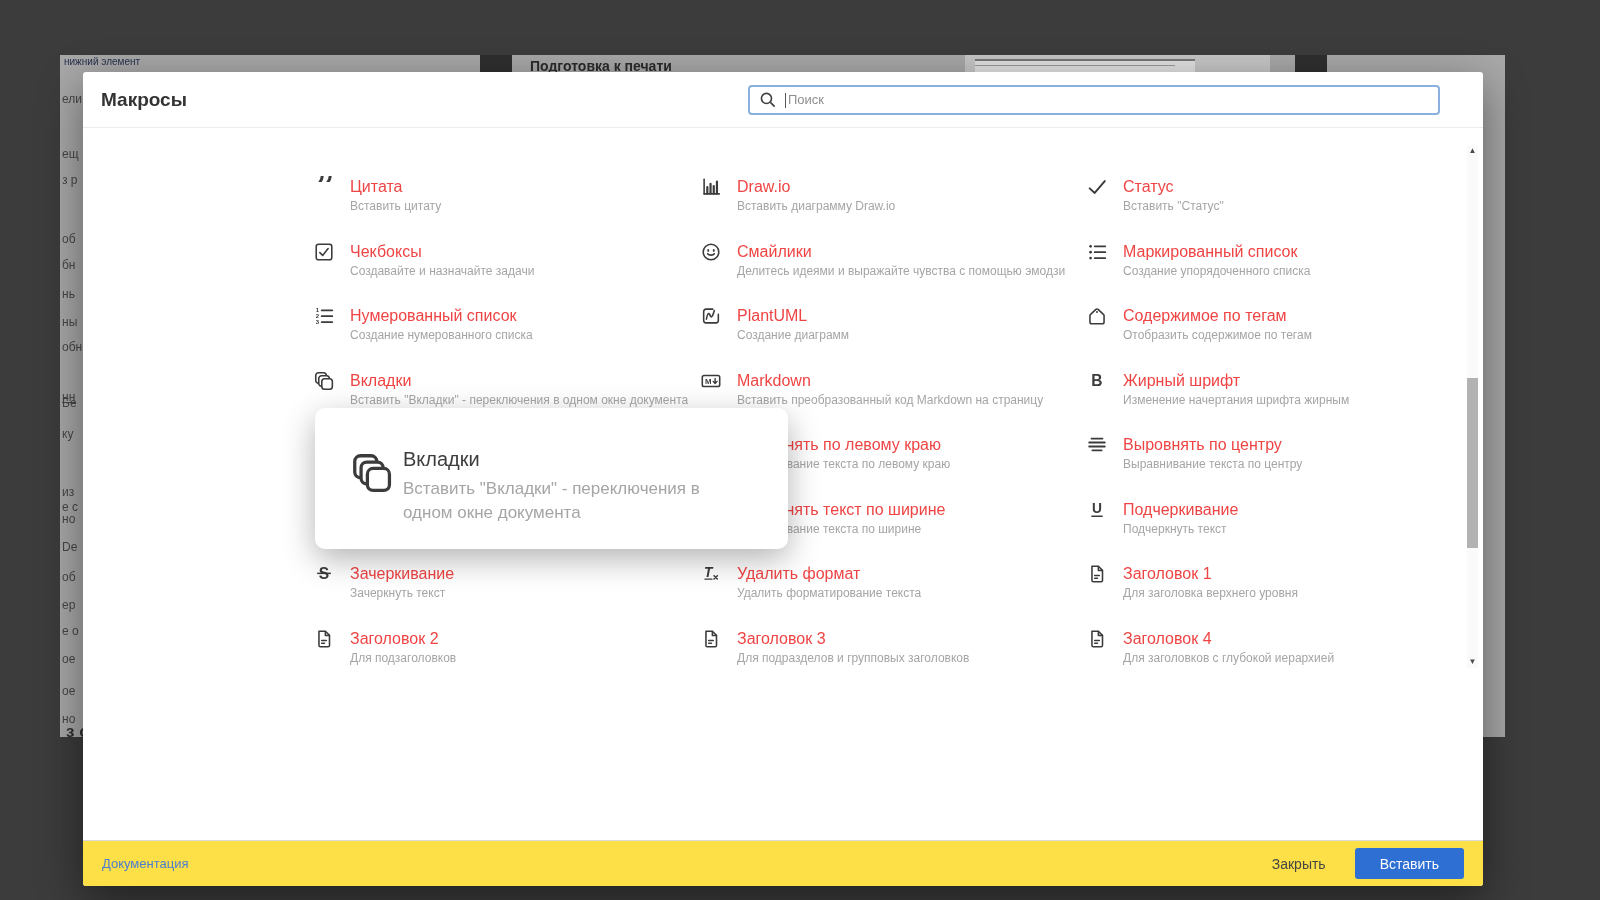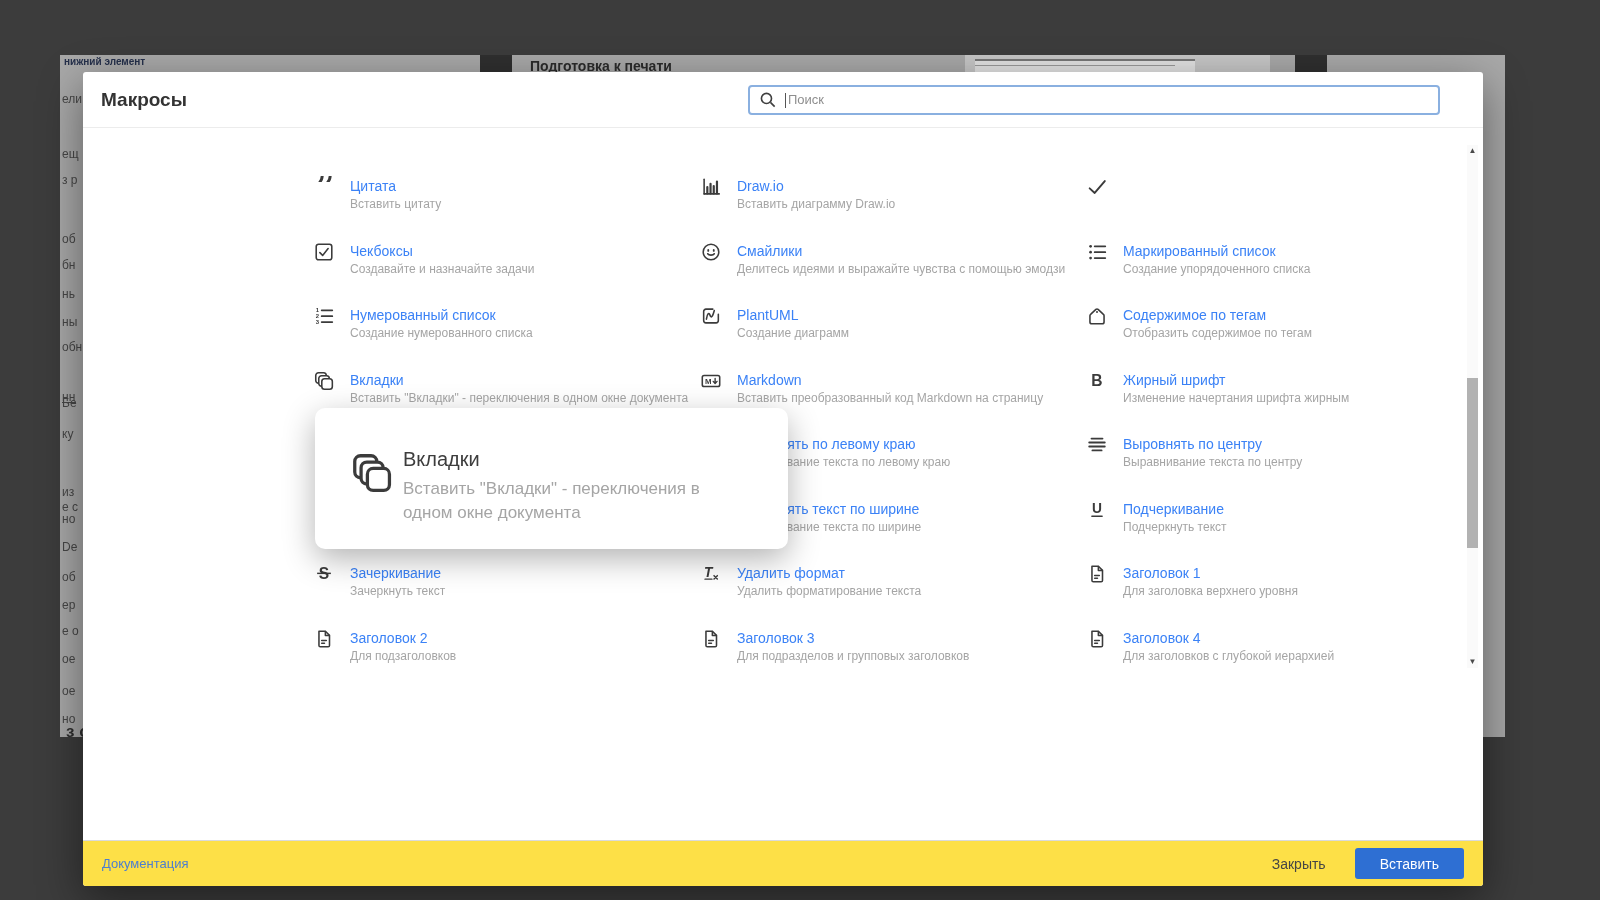--- a/index.html
+++ b/index.html
@@ -4,21 +4,21 @@
 <style>
   html,body{margin:0;padding:0;}
   body{
     width:1600px;height:900px;position:relative;overflow:hidden;
     background:#3c3c3c;
     font-family:"Liberation Sans",sans-serif;
   }
   
   .dim-page{position:absolute;left:60px;top:55px;width:1445px;height:682px;background:#a8a8a8;overflow:hidden;}
   .frag{position:absolute;left:2px;font-size:12px;color:#474747;white-space:nowrap;}
-  .top-left-frag{position:absolute;left:4px;top:1px;font-size:10px;font-weight:bold;color:#25304b;white-space:nowrap;}
+  .top-left-frag{position:absolute;left:4px;top:1px;font-size:10px;font-weight:normal;color:#25304b;white-space:nowrap;}
   .top-heading-frag{position:absolute;left:470px;top:3px;font-size:14px;font-weight:bold;color:#2b2b2b;white-space:nowrap;}
   .dark-block{position:absolute;width:32px;background:#2f2f2f;}
   .panel-top{position:absolute;left:905px;top:0;width:305px;height:17px;background:#c6c6c6;}
   .panel-top .wbox{position:absolute;left:10px;top:4px;width:220px;height:13px;background:#e2e2e2;border-top:2px solid #777;}
   .panel-top .wline{position:absolute;left:10px;top:10px;width:200px;height:1px;background:#9a9a9a;}
   .bottom-left-frag{position:absolute;left:6px;top:667px;font-size:17px;font-weight:bold;color:#2e2e2e;white-space:nowrap;}
   .bottom-note{position:absolute;left:525px;top:663px;width:215px;height:19px;background:#bdbdbd;color:#6b6b6b;font-size:6px;line-height:8px;overflow:hidden;padding:2px 4px;box-sizing:border-box;}
 
   
   .modal{position:absolute;left:83px;top:72px;width:1400px;height:814px;background:#ffffff;border-radius:3px;
@@ -31,21 +31,21 @@
   .search-box svg{margin:0 8px 0 9px;flex:0 0 auto;}
   .search-caret{position:absolute;left:35px;top:6px;width:1px;height:15px;background:#555;}
   .search-input{border:none;outline:none;flex:1;font-size:13px;color:#333;background:transparent;
                 font-family:"Liberation Sans",sans-serif;padding-left:3px;}
   .search-input::placeholder{color:#8e8e8e;}
 
   
   .item{position:absolute;width:365px;}
   .item .icn{position:absolute;left:0;top:-2px;width:24px;height:24px;}
   .item .txt{margin-left:37px;}
-  .item .t{font-size:14px;color:#3b82f6;white-space:nowrap;}
+  .item .t{font-size:16px;color:#ef4444;white-space:nowrap;}
   .item .d{font-size:12px;color:#a5a5a5;white-space:nowrap;margin-top:3px;}
 
   
   .tooltip{position:absolute;left:232px;top:336px;width:473px;height:141px;background:#fff;border-radius:10px;
            box-shadow:0 10px 32px rgba(0,0,0,0.30);z-index:6;}
   .tooltip .icn{position:absolute;left:34px;top:42px;width:46px;height:46px;}
   .tooltip .t{position:absolute;left:88px;top:40px;font-size:20px;color:#3d3d3d;}
   .tooltip .d{position:absolute;left:88px;top:69px;width:330px;font-size:17px;line-height:24px;color:#a5a5a5;}
 
   
@@ -263,20 +263,24 @@
           </svg></span>
         <div class="txt">
           <div class="t">Заголовок 3</div>
           <div class="d">Для подразделов и групповых заголовков</div>
         </div>
       </div>
       <div class="item" style="left: 1003px; top: 106px;">
         <span class="icn"><svg viewBox="0 0 24 24" width="22" height="22">
             <path d="M4,13.5 l5.5,5 L20.5,5.5" stroke="#3b3b3b" stroke-width="2.1" fill="none" stroke-linecap="round" stroke-linejoin="round"></path>
           </svg></span>
+        <div class="txt">
+          <div class="t">Статус</div>
+          <div class="d">Вставить "Статус"</div>
+        </div>
       </div>
       <div class="item" style="left: 1003px; top: 170.5px;">
         <span class="icn"><svg viewBox="0 0 24 24" width="22" height="22">
             <circle cx="5" cy="5.8" r="1.5" fill="#3b3b3b"></circle>
             <circle cx="5" cy="12.2" r="1.5" fill="#3b3b3b"></circle>
             <circle cx="5" cy="18.6" r="1.5" fill="#3b3b3b"></circle>
             <path d="M9.5,5.8 H21 M9.5,12.2 H21 M9.5,18.6 H21" stroke="#3b3b3b" stroke-width="2" stroke-linecap="round"></path>
           </svg></span>
         <div class="txt">
           <div class="t">Маркированный список</div>

